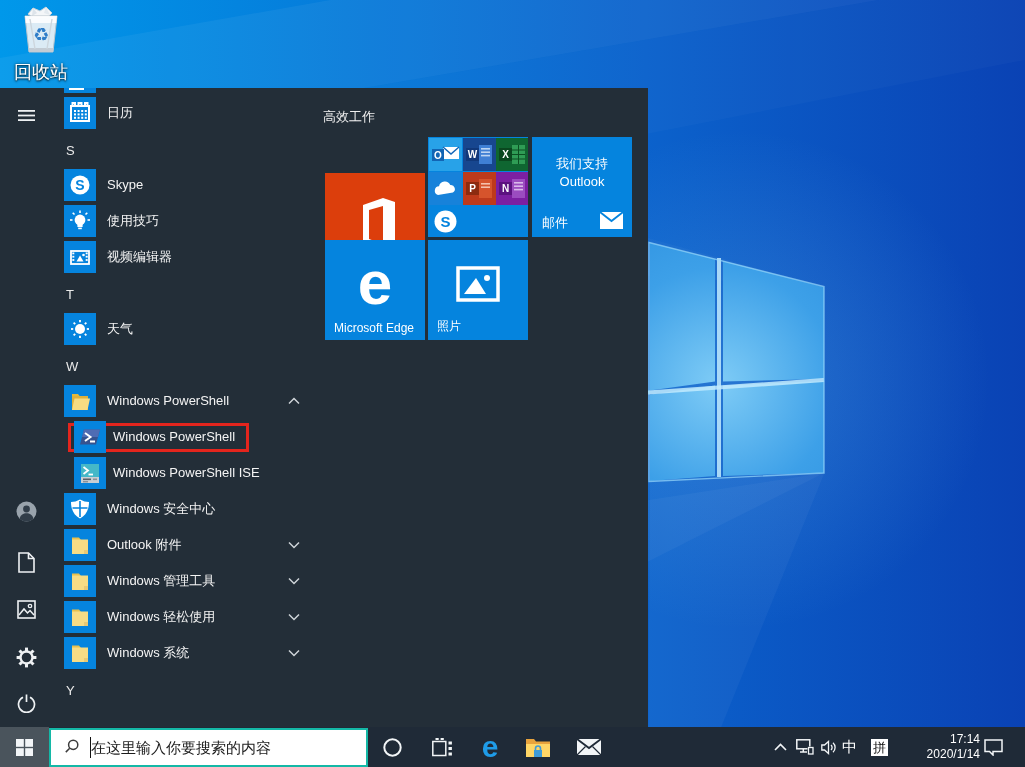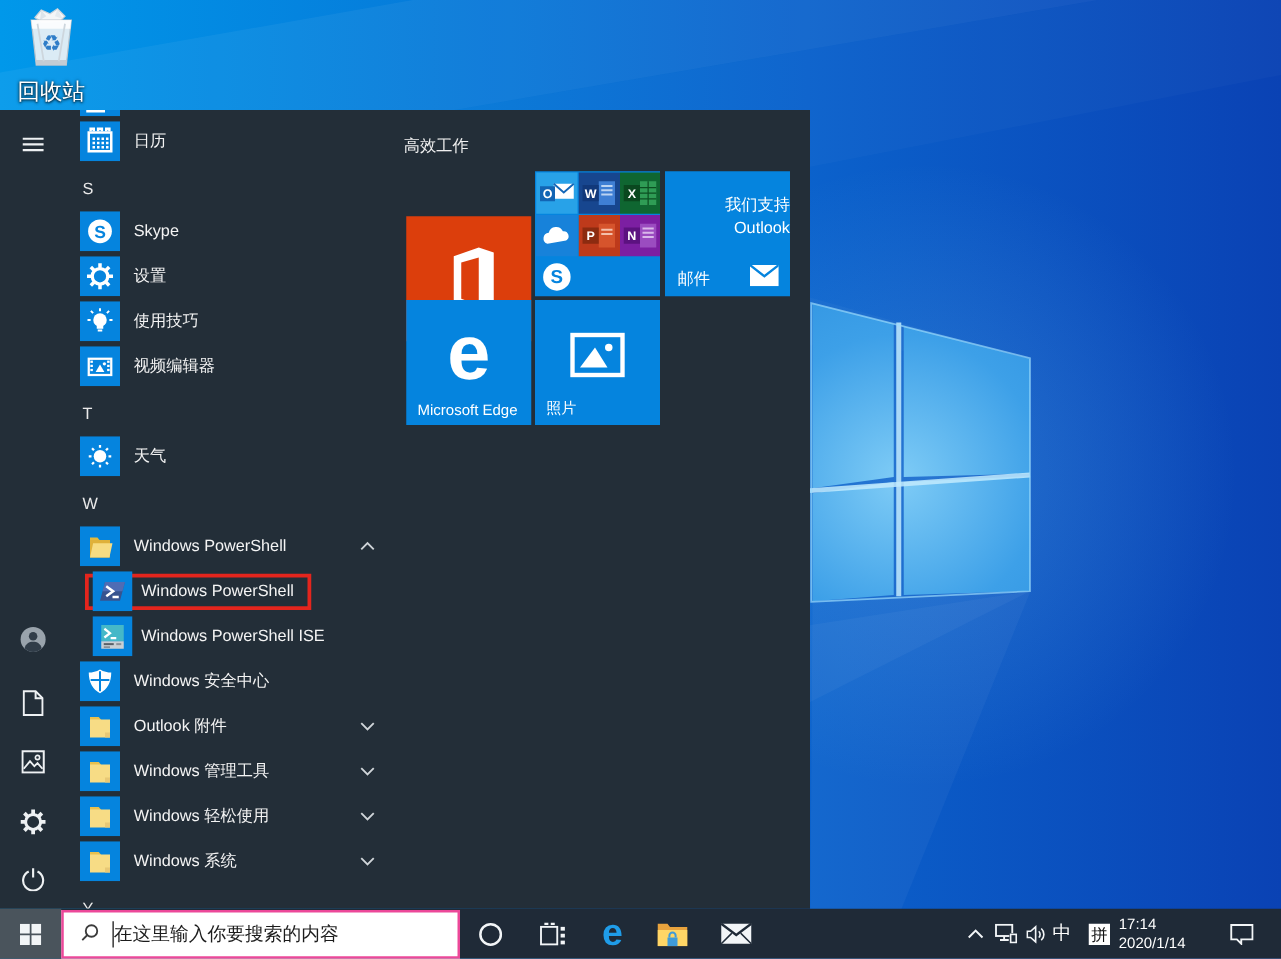--- a/index.html
+++ b/index.html
@@ -35,39 +35,39 @@
   
   #tiles-header{left:323px;top:20px;font-size:13px;color:#f0f0f0;}
   .tile{position:absolute;width:100px;height:100px;background:#0584de;overflow:hidden;}
   .tile .t-label{position:absolute;left:9px;bottom:5px;font-size:12px;color:#fff;white-space:nowrap;}
   #tile-office{left:325px;top:49px;background:#dc3e0c;margin-top:36px;}
   #tile-group{left:428px;top:49px;}
   #tile-mail{left:532px;top:49px;}
   #tile-edge{left:325px;top:152px;}
   #tile-photos{left:428px;top:152px;}
   .mini{position:absolute;width:33px;height:33px;overflow:hidden;}
-  #mail-center{position:absolute;left:0;top:18px;width:100%;text-align:right;
+  #mail-center{position:absolute;left:0;top:18px;width:100%;text-align:center;
       font-size:13px;color:#fff;line-height:18px;}
   #mail-bottom-label{position:absolute;left:10px;bottom:5px;font-size:13px;color:#fff;}
   #tile-edge .edge-e{position:absolute;left:0;top:12px;width:100%;text-align:center;
       font-size:62px;font-weight:bold;color:#fff;line-height:62px;}
   
   #taskbar{left:0;top:727px;width:1025px;height:40px;background:#1f2a37;}
   .tb-btn{position:absolute;top:0;height:40px;display:flex;align-items:center;justify-content:center;}
   #search-box{position:absolute;left:49px;top:1px;width:315px;height:35px;
-      background:#fff;border:2px solid #ec4899;display:flex;align-items:center;}
+      background:#fff;border:2px solid #14b8a6;display:flex;align-items:center;}
   #search-caret{position:absolute;left:38.5px;top:7px;width:1.5px;height:21px;background:#111;}
   #search-placeholder{position:absolute;left:40px;top:0;height:35px;width:270px;border:none;outline:none;
       background:transparent;font-size:15px;color:#1c1c1c;padding:0;
       font-family:"Liberation Sans",sans-serif;}
   #search-placeholder::placeholder{color:#1c1c1c;opacity:1;}
   .tray-text{position:absolute;top:0;height:40px;line-height:40px;font-size:15px;color:#fff;}
   #ime-mode{position:absolute;left:871px;top:12px;width:17px;height:17px;background:#fff;
       display:flex;align-items:center;justify-content:center;font-size:13px;color:#111;}
-  #clock{position:absolute;left:895px;top:0;width:85px;height:40px;text-align:left;
+  #clock{position:absolute;left:895px;top:0;width:85px;height:40px;text-align:right;
       font-size:12px;color:#fff;line-height:15px;padding-top:5px;box-sizing:border-box;}
 </style>
 </head>
 <body>
 
 <svg id="wallpaper" class="abs" width="1025" height="767" viewBox="0 0 1025 767">
   <defs>
     <linearGradient id="bgGrad" x1="0" y1="0" x2="1025" y2="0" gradientUnits="userSpaceOnUse">
       <stop offset="0" stop-color="#0098ea"></stop>
       <stop offset="0.63" stop-color="#0b62cc"></stop>
@@ -216,40 +216,20 @@
             <circle cx="16" cy="16" r="9.5" fill="#fff"></circle>
             <text x="16" y="21" font-family="Liberation Sans,sans-serif" font-size="14" font-weight="bold" fill="#0584de" text-anchor="middle">S</text>
           </svg>
         </div>
         <span class="app-label">Skype</span>
       </div>
       <div class="row">
         <div class="tile32">
           <svg width="32" height="32" viewBox="0 0 32 32">
             <rect width="32" height="32" fill="#0584de"></rect>
-            <circle cx="16" cy="16" r="6.2" fill="none" stroke="#fff" stroke-width="2.6"></circle>
-            <circle cx="16" cy="16" r="2" fill="#0584de"></circle>
-      <g fill="#fff">
-              <rect x="14.6" y="5.6" width="2.8" height="3.6" transform="rotate(0 16 16)"></rect>
-              <rect x="14.6" y="5.6" width="2.8" height="3.6" transform="rotate(45 16 16)"></rect>
-              <rect x="14.6" y="5.6" width="2.8" height="3.6" transform="rotate(90 16 16)"></rect>
-              <rect x="14.6" y="5.6" width="2.8" height="3.6" transform="rotate(135 16 16)"></rect>
-              <rect x="14.6" y="5.6" width="2.8" height="3.6" transform="rotate(180 16 16)"></rect>
-              <rect x="14.6" y="5.6" width="2.8" height="3.6" transform="rotate(225 16 16)"></rect>
-              <rect x="14.6" y="5.6" width="2.8" height="3.6" transform="rotate(270 16 16)"></rect>
-              <rect x="14.6" y="5.6" width="2.8" height="3.6" transform="rotate(315 16 16)"></rect>
-            </g>
-          </svg>
-        </div>
-        <span class="app-label">设置</span>
-      </div>
-      <div class="row">
-        <div class="tile32">
-          <svg width="32" height="32" viewBox="0 0 32 32">
-            <rect width="32" height="32" fill="#0584de"></rect>
             <circle cx="16" cy="15" r="5.4" fill="#fff"></circle>
             <rect x="13.4" y="19" width="5.2" height="3" fill="#fff"></rect>
             <rect x="14.2" y="22.6" width="3.6" height="1.6" fill="#fff"></rect>
       <g stroke="#fff" stroke-width="1.6">
               <line x1="16" y1="5.5" x2="16" y2="8"></line>
               <line x1="8.5" y1="15" x2="6" y2="15"></line>
               <line x1="26" y1="15" x2="23.5" y2="15"></line>
               <line x1="10.5" y1="9.5" x2="8.7" y2="7.7"></line>
               <line x1="21.5" y1="9.5" x2="23.3" y2="7.7"></line>
             </g>

